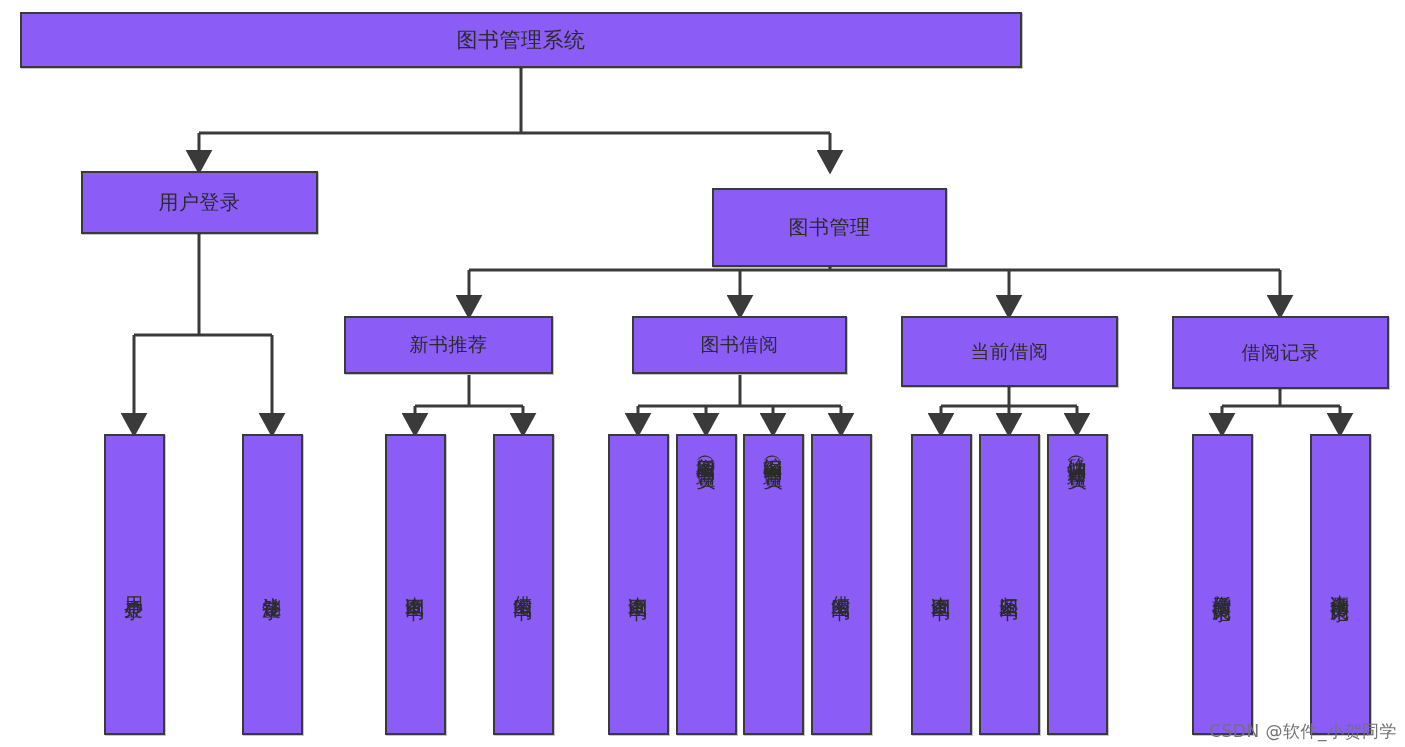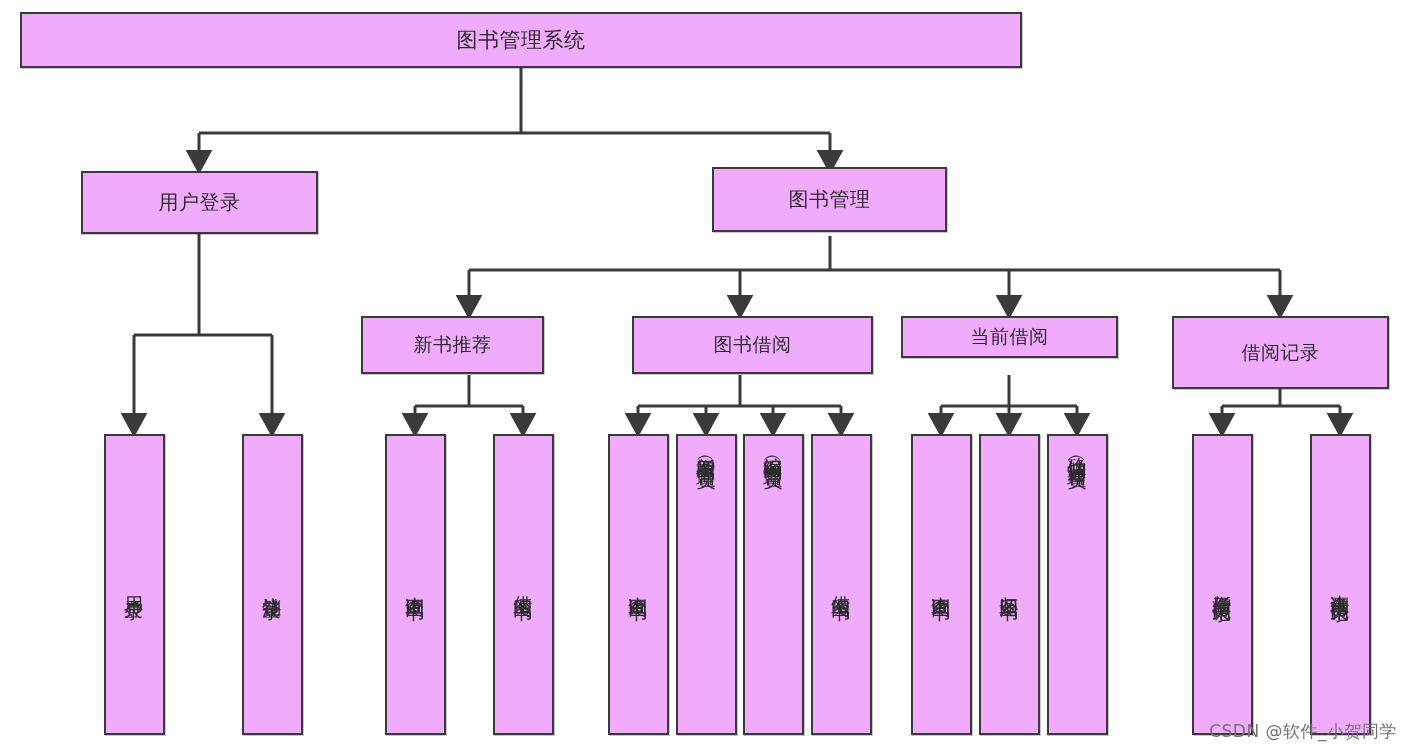--- a/index.html
+++ b/index.html
@@ -22,21 +22,21 @@
     left: 0;
     top: 0;
     width: 1405px;
     height: 747px;
     pointer-events: none;
   }
   .node {
     position: absolute;
     box-sizing: border-box;
     border: 2px solid #3a3a3a;
-    background: #f0abfc;
+    background: #8b5cf6;
     display: flex;
     align-items: center;
     justify-content: center;
     color: #2b2b2b;
     box-shadow: 1px 1px 0 rgba(0,0,0,0.22);
   }
   .node .label {
     display: block;
     letter-spacing: 0.5px;
     white-space: nowrap;
@@ -133,31 +133,31 @@
     </g>
   </svg>
 
   <div class="node root" style="left:20px; top:12px; width:1002px; height:56px;">
     <span class="label">图书管理系统</span>
   </div>
 
   <div class="node level1" style="left:81px; top:171px; width:237px; height:63px;">
     <span class="label">用户登录</span>
   </div>
-  <div class="node level1" style="left:712px; top:167px; width:235px; height:65px;text-align:center;">
+  <div class="node level1" style="left:712px; top:188px; width:235px; height:79px;text-align:center;">
     <span class="label">图书管理</span>
   </div>
 
-  <div class="node level2" style="left:361px; top:316px; width:183px; height:58px;justify-content:center;">
+  <div class="node level2" style="left:344px; top:316px; width:209px; height:58px;justify-content:center;">
     <span class="label">新书推荐</span>
   </div>
-  <div class="node level2" style="left:632px; top:316px; width:241px; height:58px;">
+  <div class="node level2" style="left:632px; top:316px; width:215px; height:58px;">
     <span class="label">图书借阅</span>
   </div>
-  <div class="node level2" style="left:901px; top:316px; width:217px; height:42px;">
+  <div class="node level2" style="left:901px; top:316px; width:217px; height:71px;">
     <span class="label">当前借阅</span>
   </div>
   <div class="node level2" style="left:1172px; top:316px; width:217px; height:73px;">
     <span class="label">借阅记录</span>
   </div>
 
   <div class="node leaf centered" style="left:104px; top:434px; width:61px; height:301px;">
     <span class="label">用户登录</span>
   </div>
   <div class="node leaf centered" style="left:242px; top:434px; width:61px; height:301px;">

